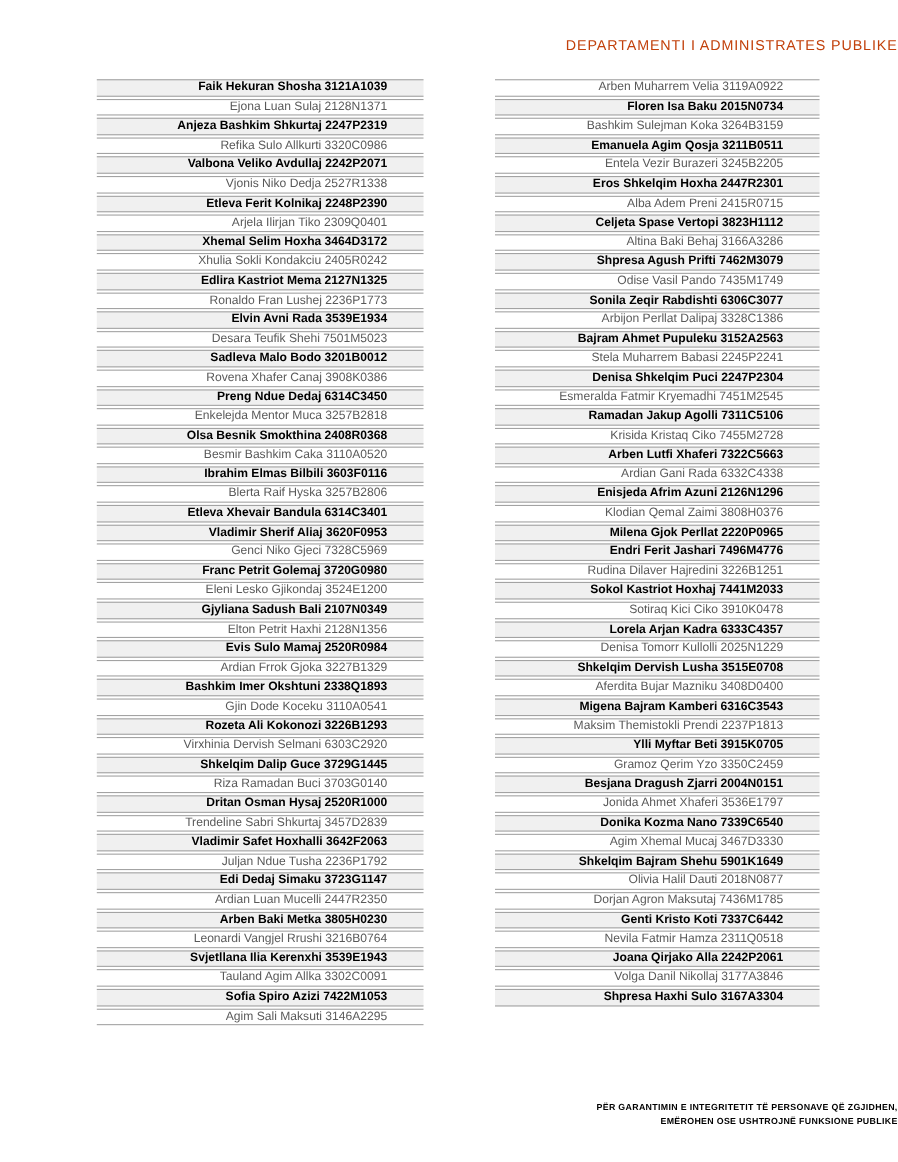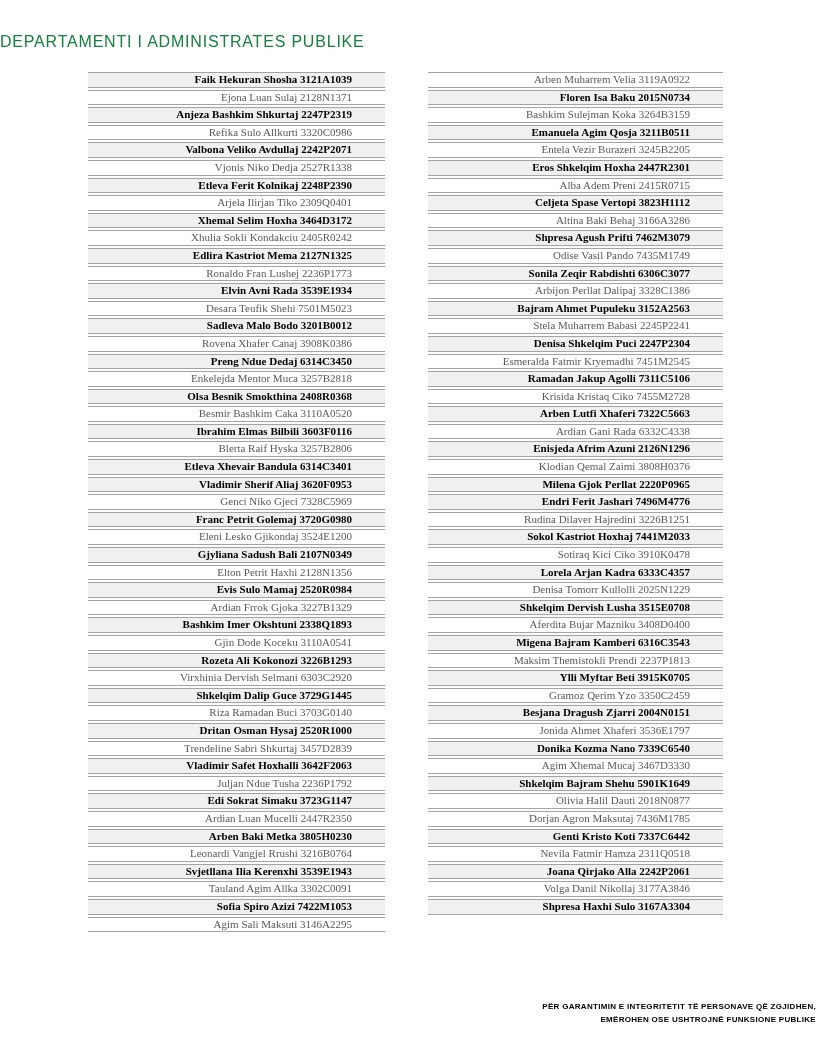--- a/index.html
+++ b/index.html
@@ -1,22 +1,22 @@
 <!DOCTYPE html>
 <html><head>
 <meta charset="utf-8">
 <style>
   html,body{margin:0;padding:0;background:#ffffff;}
   body{width:816px;height:1056px;font-family:"Liberation Sans",sans-serif;}
   .page{position:relative;width:816px;height:1056px;background:#ffffff;overflow:hidden;}
   .title{
     position:absolute;top:33px;left:0;width:100%;
-    text-align:left;font-size:16px;letter-spacing:0.8px;color:#15803d;
+    text-align:right;font-size:13px;letter-spacing:0.8px;color:#c2410c;
   }
-  .columns{position:absolute;top:72px;left:88px;display:flex;gap:43px;font-family:Liberation Serif, serif;}
+  .columns{position:absolute;top:72px;left:88px;display:flex;gap:65px;}
   .col-left{width:297px;}
   .col-right{width:295px;}
   .row{
     box-sizing:border-box;
     height:15.6px;
     margin-bottom:2px;
     border-top:1px solid #a3a3a3;
     border-bottom:1px solid #a3a3a3;
     background:#ffffff;
     text-align:right;
@@ -79,21 +79,21 @@
         <div class="row shaded"><span>Bashkim Imer Okshtuni 2338Q1893</span></div>
         <div class="row"><span>Gjin Dode Koceku 3110A0541</span></div>
         <div class="row shaded"><span>Rozeta Ali Kokonozi 3226B1293</span></div>
         <div class="row"><span>Virxhinia Dervish Selmani 6303C2920</span></div>
         <div class="row shaded"><span>Shkelqim Dalip Guce 3729G1445</span></div>
         <div class="row"><span>Riza Ramadan Buci 3703G0140</span></div>
         <div class="row shaded"><span>Dritan Osman Hysaj 2520R1000</span></div>
         <div class="row"><span>Trendeline Sabri Shkurtaj 3457D2839</span></div>
         <div class="row shaded"><span>Vladimir Safet Hoxhalli 3642F2063</span></div>
         <div class="row"><span>Juljan Ndue Tusha 2236P1792</span></div>
-        <div class="row shaded"><span>Edi Sokrat Simaku 3723G1147</span></div>
+        <div class="row shaded"><span>Edi Dedaj Simaku 3723G1147</span></div>
         <div class="row"><span>Ardian Luan Mucelli 2447R2350</span></div>
         <div class="row shaded"><span>Arben Baki Metka 3805H0230</span></div>
         <div class="row"><span>Leonardi Vangjel Rrushi 3216B0764</span></div>
         <div class="row shaded"><span>Svjetllana Ilia Kerenxhi 3539E1943</span></div>
         <div class="row"><span>Tauland Agim Allka 3302C0091</span></div>
         <div class="row shaded"><span>Sofia Spiro Azizi 7422M1053</span></div>
         <div class="row"><span>Agim Sali Maksuti 3146A2295</span></div>
       </div>
     <div class="col-right" id="col-right">
         <div class="row"><span>Arben Muharrem Velia 3119A0922</span></div>

